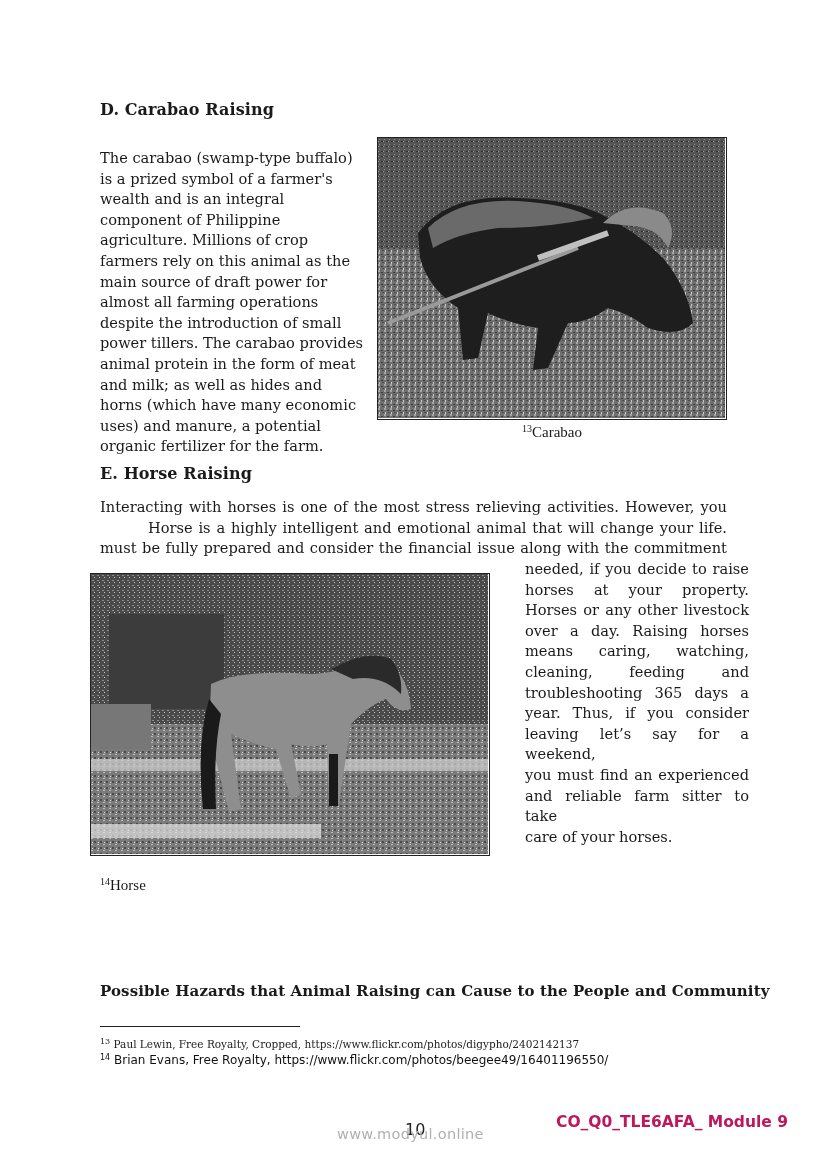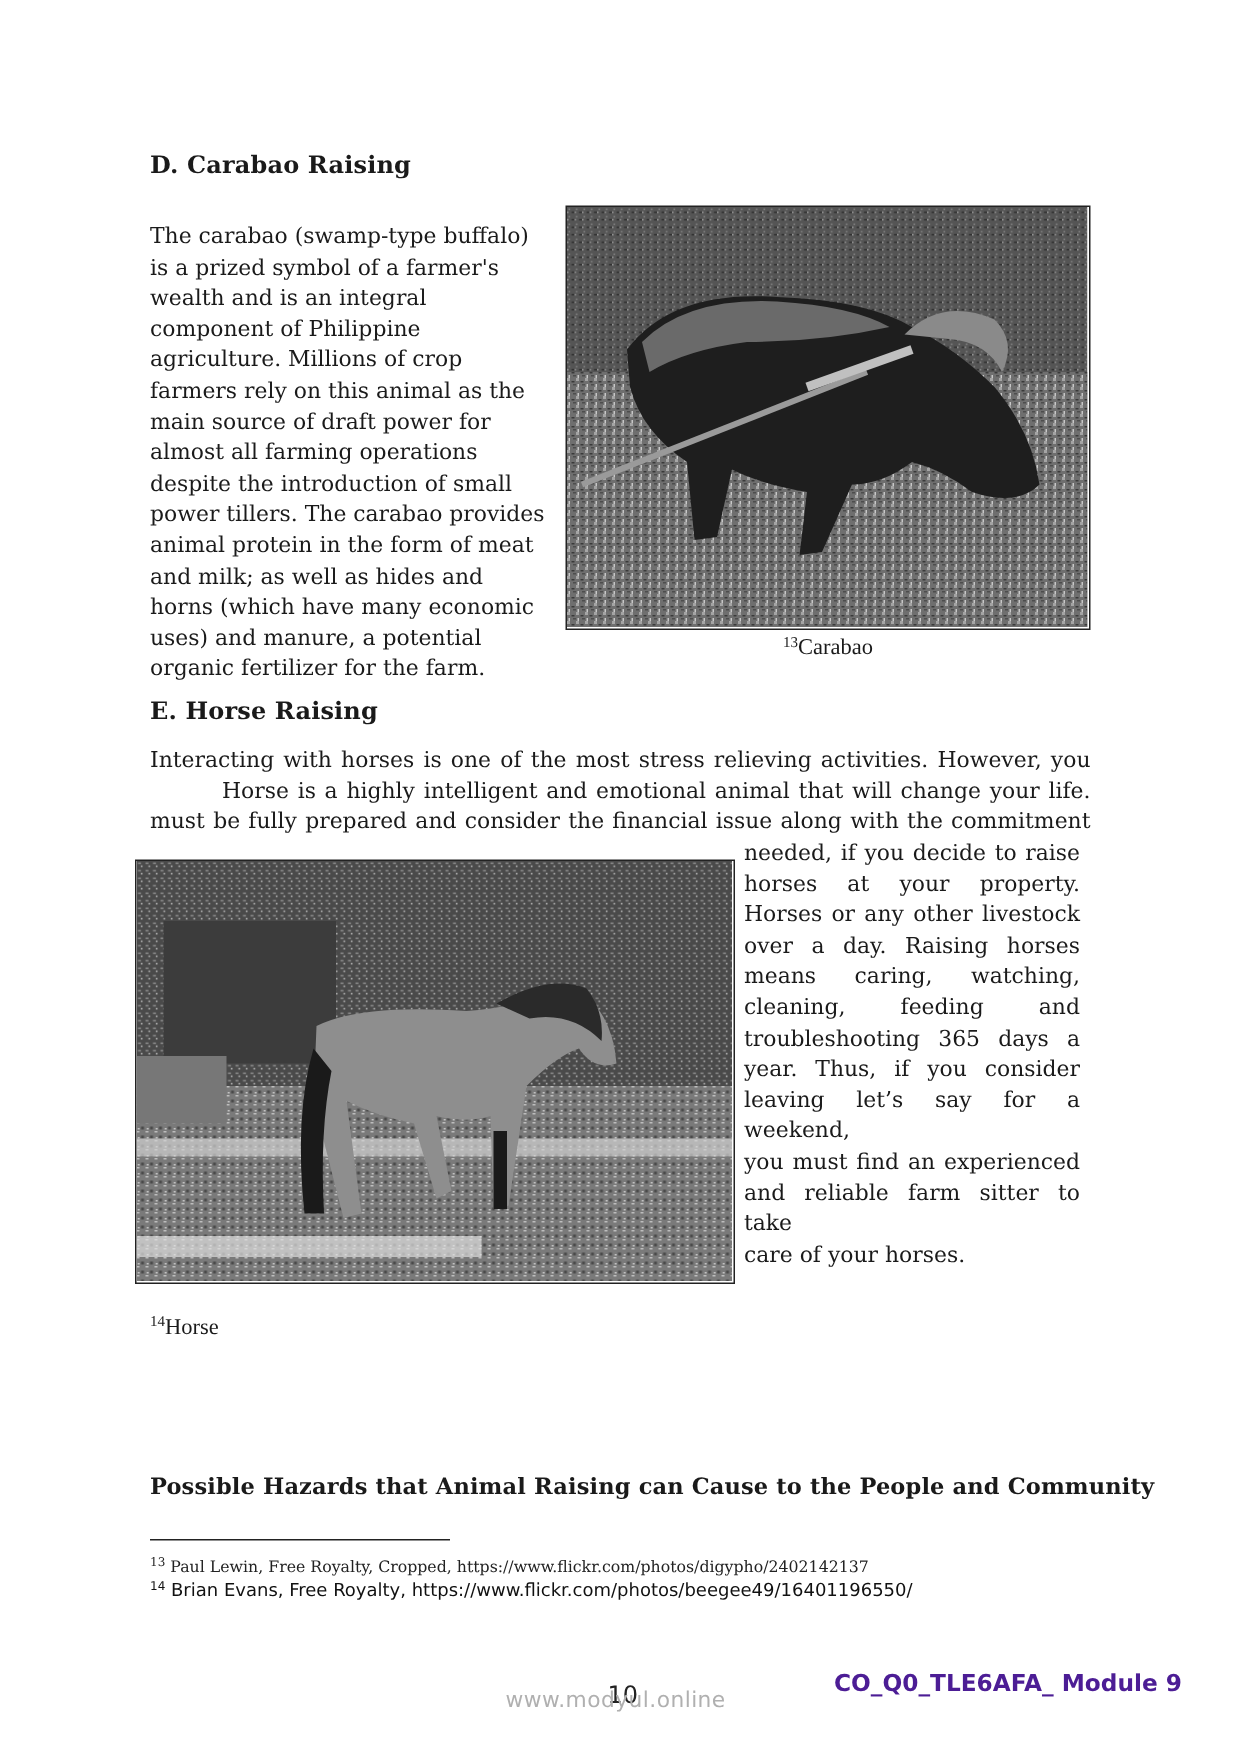--- a/index.html
+++ b/index.html
@@ -12,21 +12,21 @@
     .jline { display: block; text-align: justify; text-align-last: justify; white-space: normal; }
     .photo { border: 1.5px solid #222; box-sizing: border-box; overflow: hidden; }
     .caption { font-family: "Liberation Serif", serif; font-size: 15px; }
     .caption sup { font-size: 10px; vertical-align: 5px; }
     .footnote-rule { background: #222; height: 1px; }
     .fn-serif { font-family: "DejaVu Serif", serif; font-size: 10.5px; color: #222; }
     .fn-sans { font-family: "DejaVu Sans", sans-serif; font-size: 12px; color: #111; }
     .fn sup { font-size: 8px; vertical-align: 4px; }
     .page-num { font-family: "DejaVu Sans", sans-serif; font-size: 16px; color: #222; }
     .watermark { font-family: "DejaVu Sans", sans-serif; font-size: 14.5px; color: #b0b0b0; letter-spacing: 0.3px; }
-    .module-code { font-family: "DejaVu Sans", sans-serif; font-weight: bold; font-size: 15.5px; color: #4c1d95; }
+    .module-code { font-family: "DejaVu Sans", sans-serif; font-weight: bold; font-size: 15.5px; color: #be185d; }
   </style>
 </head>
 <body>
 
 <div class="abs h-section" style="left:100px; top:100px;">D. Carabao Raising</div>
 
 <div class="abs body-text" style="left:100px; top:148px; width:262px;">
   <span class="line">The carabao (swamp-type buffalo)</span>
   <span class="line">is a prized symbol of a farmer's</span>
   <span class="line">wealth and is an integral</span>
@@ -111,21 +111,21 @@
 
     <path d="M120 110 Q150 95 220 100 Q250 98 265 90 Q290 80 305 95 Q318 110 320 135 Q305 140 295 125 Q280 130 260 150 L248 230 L238 232 L236 170 Q220 175 200 170 L210 220 L200 225 L185 175 Q160 170 140 160 L150 235 L138 238 L118 160 Z" fill="#8e8e8e"></path>
 
     <path d="M240 95 Q275 75 300 85 Q312 100 310 120 Q290 100 262 105 Z" fill="#2a2a2a"></path>
 
     <path d="M118 125 Q105 170 112 235 L125 235 Q122 180 130 140 Z" fill="#1a1a1a"></path>
     <rect x="238" y="180" width="9" height="52" fill="#1a1a1a"></rect>
   </svg>
 </div>
 
-<div class="abs body-text" style="left:496px; top:559px; width:224px;">
+<div class="abs body-text" style="left:525px; top:559px; width:224px;">
   <span class="jline">needed, if you decide to raise</span>
   <span class="jline">horses at your property.</span>
   <span class="jline">Horses or any other livestock</span>
   <span class="jline">over a day. Raising horses</span>
   <span class="jline">means caring, watching,</span>
   <span class="jline">cleaning, feeding and</span>
   <span class="jline">troubleshooting 365 days a</span>
   <span class="jline">year. Thus, if you consider</span>
   <span class="jline">leaving let’s say for a weekend,</span>
   <span class="jline">you must find an experienced</span>

